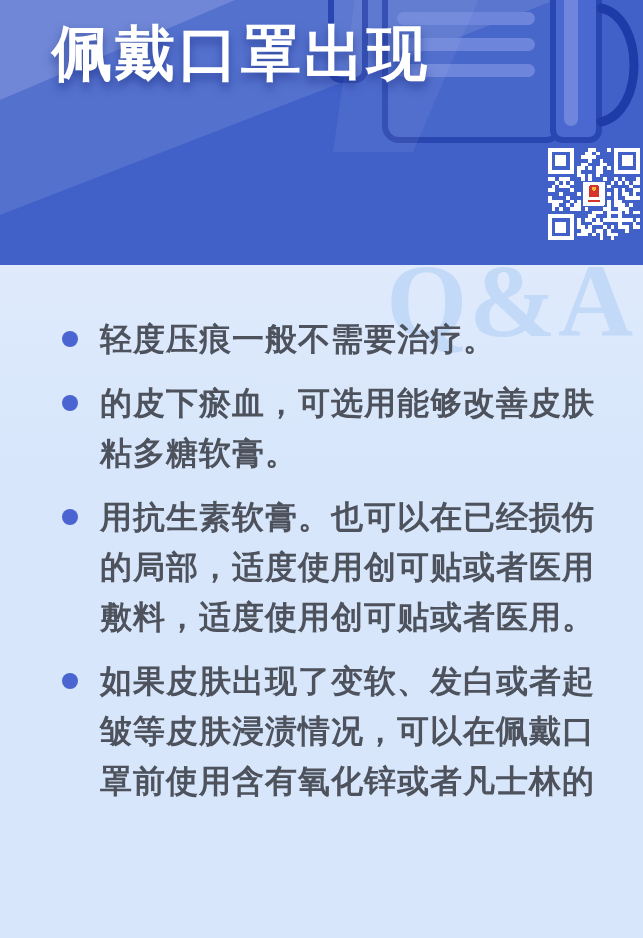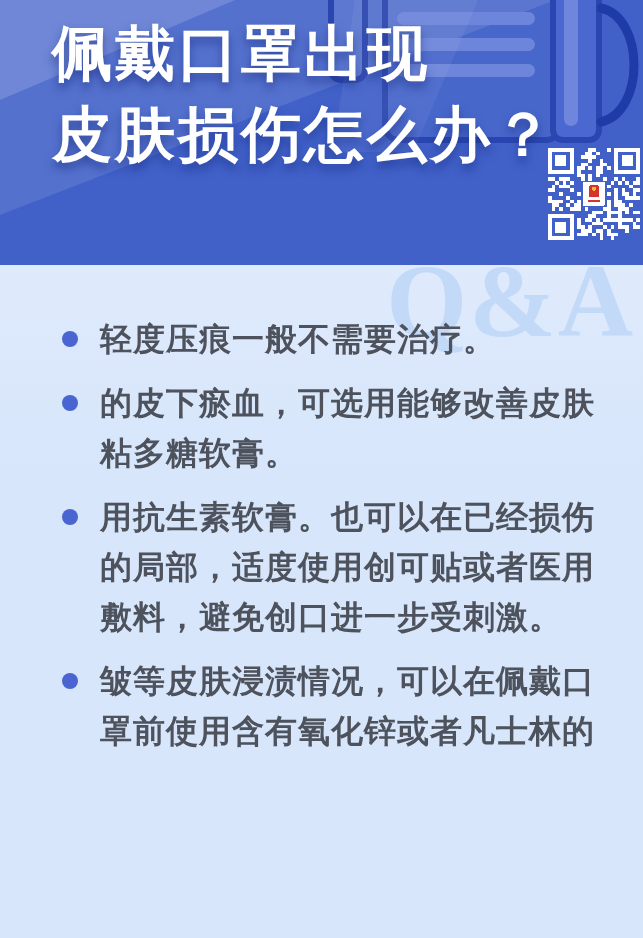--- a/index.html
+++ b/index.html
@@ -82,21 +82,20 @@
       <rect x="230" y="22" width="46" height="176" rx="10" fill="#4b68d0" stroke="#2a46b0" stroke-width="6"></rect>
       <rect x="241" y="32" width="14" height="152" rx="7" fill="#7b90e0" opacity="0.75"></rect>
 
       <path d="M 278 66 C 322 76 322 170 278 180" fill="none" stroke="#1f3ba8" stroke-width="9" stroke-linecap="round"></path>
 
       <polygon points="40,0 180,0 90,210 10,210" fill="rgba(255,255,255,0.06)"></polygon>
     </svg>
 
     <div class="title">
       <div>佩戴口罩出现</div>
-      <div>皮肤损伤怎么办？</div>
     </div>
 
     <div class="qr">
       <svg viewBox="0 0 25 25" shape-rendering="crispEdges" aria-hidden="true">
         <g id="qr-modules" fill="#ffffff">
             <rect x="11" y="0" width="1" height="1"></rect>
             <rect x="12" y="0" width="1" height="1"></rect>
             <rect x="16" y="0" width="1" height="1"></rect>
             <rect x="10" y="1" width="1" height="1"></rect>
             <rect x="11" y="1" width="1" height="1"></rect>
@@ -308,27 +307,28 @@
           <div>的皮下瘀血，可选用能够改善皮肤</div>
           <div>粘多糖软膏。</div>
         </div>
       </div>
 
       <div class="bullet-item">
         <span class="dot"></span>
         <div class="lines">
           <div>用抗生素软膏。也可以在已经损伤</div>
           <div>的局部，适度使用创可贴或者医用</div>
-          <div>敷料，避免创口进一步受刺激。</div>
+          <div>敷料，适度使用创可贴或者医用。</div>
         </div>
       </div>
 
       <div class="bullet-item">
         <span class="dot"></span>
         <div class="lines">
+          <div>如果皮肤出现了变软、发白或者起</div>
           <div>皱等皮肤浸渍情况，可以在佩戴口</div>
           <div>罩前使用含有氧化锌或者凡士林的</div>
         </div>
       </div>
 
     </div>
   </div>
 </div>
 
 </body></html>

